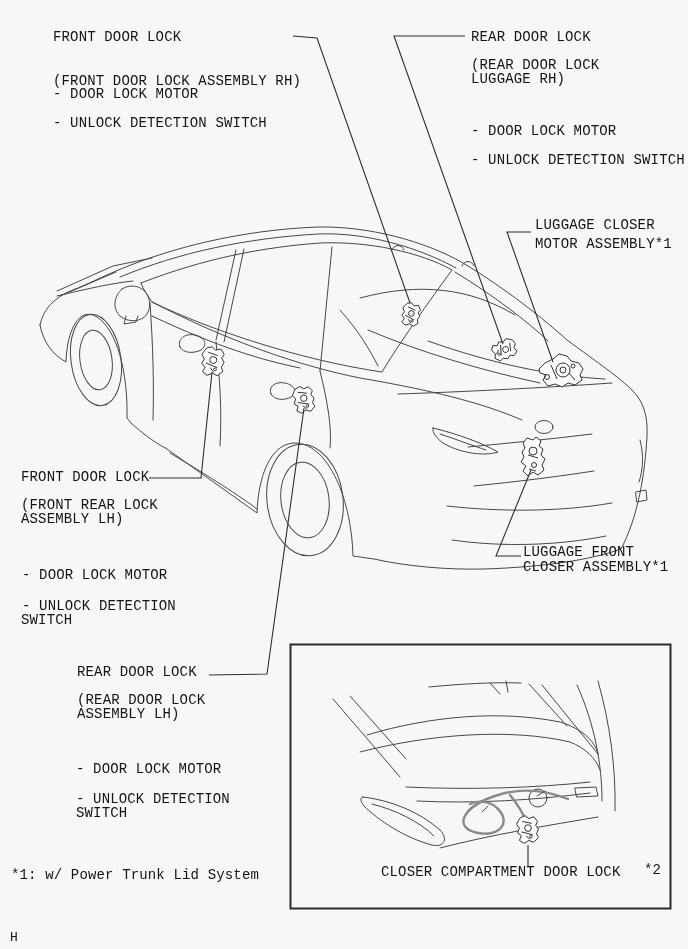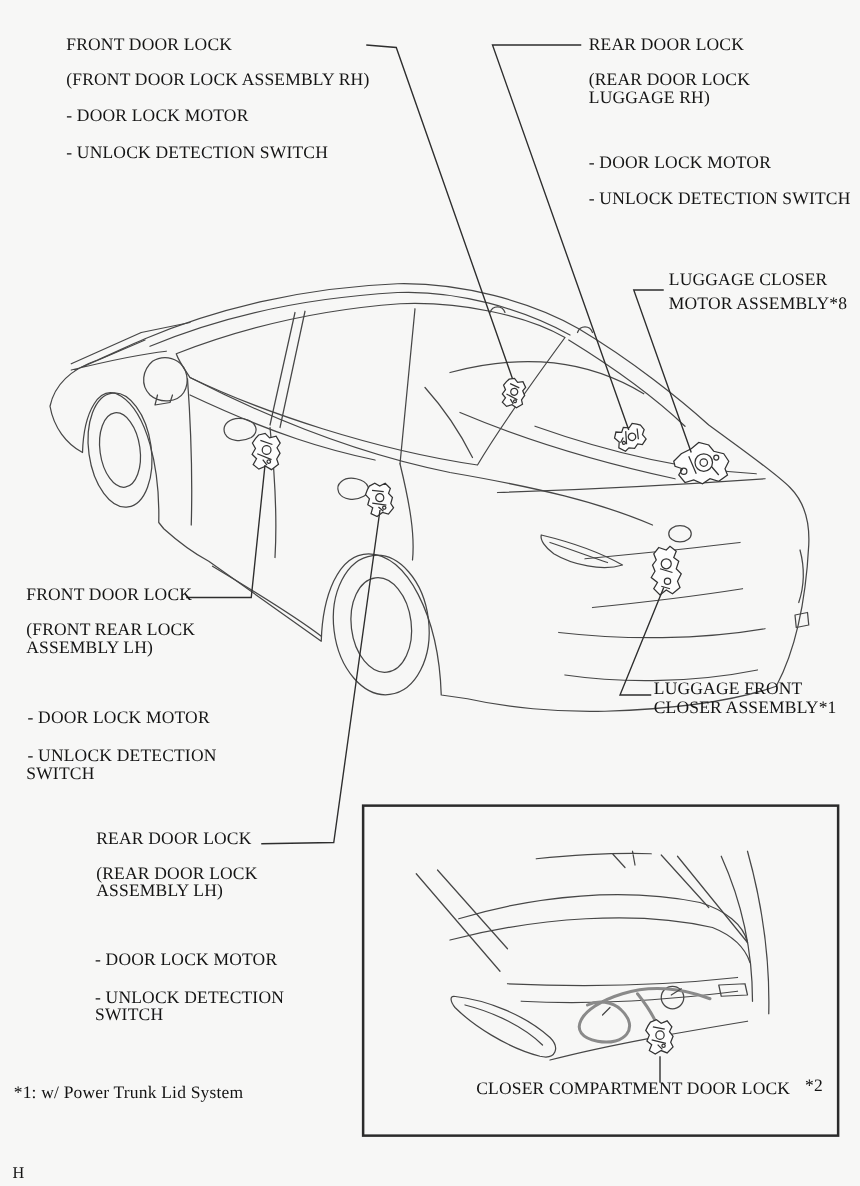--- a/index.html
+++ b/index.html
@@ -1,19 +1,19 @@
 <!DOCTYPE html>
 <html><head>
 <meta charset="utf-8">
 <style>
   html,body{margin:0;padding:0;}
   .page{
     position:relative;width:688px;height:949px;overflow:hidden;
     background:#f7f7f6;
-    font-family:Liberation Serif, serif;
+    font-family:Liberation Mono, monospace;
   }
   svg{position:absolute;left:0;top:0;}
   .lbl{
     position:absolute;
     font-size:14px;line-height:14.5px;
     color:#141414;letter-spacing:0.15px;white-space:nowrap;
   }
   .mark{position:absolute;font-size:13px;color:#141414;}
   .art{stroke:#474747;fill:none;stroke-width:1;stroke-linecap:round;stroke-linejoin:round;}
   .leader{stroke:#2e2e2e;fill:none;stroke-width:1.1;}
@@ -136,32 +136,32 @@
       <path class="cable" d="M 568,799 C 545,790 520,788 498,795 C 462,806 452,828 478,833 C 500,837 512,822 497,808 C 490,801 478,800 470,804"></path>
       <path class="cable" d="M 510,795 C 518,805 524,815 527,823"></path>
       <path class="art" d="M 545,791 L 537,796 M 488,806 L 482,812" stroke-width="2"></path>
 
     </g>
     <use href="#mech" transform="translate(528,830) scale(0.95)"></use>
     <polyline class="leader" points="528,845 528,866"></polyline>
   </svg>
 
   <div class="lbl" style="left:53px;top:30px">FRONT DOOR LOCK</div>
-  <div class="lbl" style="left:53px;top:58px">(FRONT DOOR LOCK ASSEMBLY RH)</div>
+  <div class="lbl" style="left:53px;top:74px">(FRONT DOOR LOCK ASSEMBLY RH)</div>
   <div class="lbl" style="left:53px;top:87px">- DOOR LOCK MOTOR</div>
   <div class="lbl" style="left:53px;top:116px">- UNLOCK DETECTION SWITCH</div>
 
   <div class="lbl" style="left:471px;top:30px">REAR DOOR LOCK</div>
   <div class="lbl" style="left:471px;top:58px">(REAR DOOR LOCK</div>
   <div class="lbl" style="left:471px;top:72px">LUGGAGE RH)</div>
   <div class="lbl" style="left:471px;top:124px">- DOOR LOCK MOTOR</div>
   <div class="lbl" style="left:471px;top:153px">- UNLOCK DETECTION SWITCH</div>
 
   <div class="lbl" style="left:535px;top:218px">LUGGAGE CLOSER</div>
-  <div class="lbl" style="left:535px;top:237px">MOTOR ASSEMBLY*8</div>
+  <div class="lbl" style="left:535px;top:237px">MOTOR ASSEMBLY*1</div>
 
   <div class="lbl" style="left:21px;top:470px">FRONT DOOR LOCK</div>
   <div class="lbl" style="left:21px;top:498px">(FRONT REAR LOCK</div>
   <div class="lbl" style="left:21px;top:512px">ASSEMBLY LH)</div>
   <div class="lbl" style="left:22px;top:568px">- DOOR LOCK MOTOR</div>
   <div class="lbl" style="left:22px;top:599px">- UNLOCK DETECTION</div>
   <div class="lbl" style="left:21px;top:613px">SWITCH</div>
 
   <div class="lbl" style="left:523px;top:545px">LUGGAGE FRONT</div>
   <div class="lbl" style="left:523px;top:560px">CLOSER ASSEMBLY*1</div>

